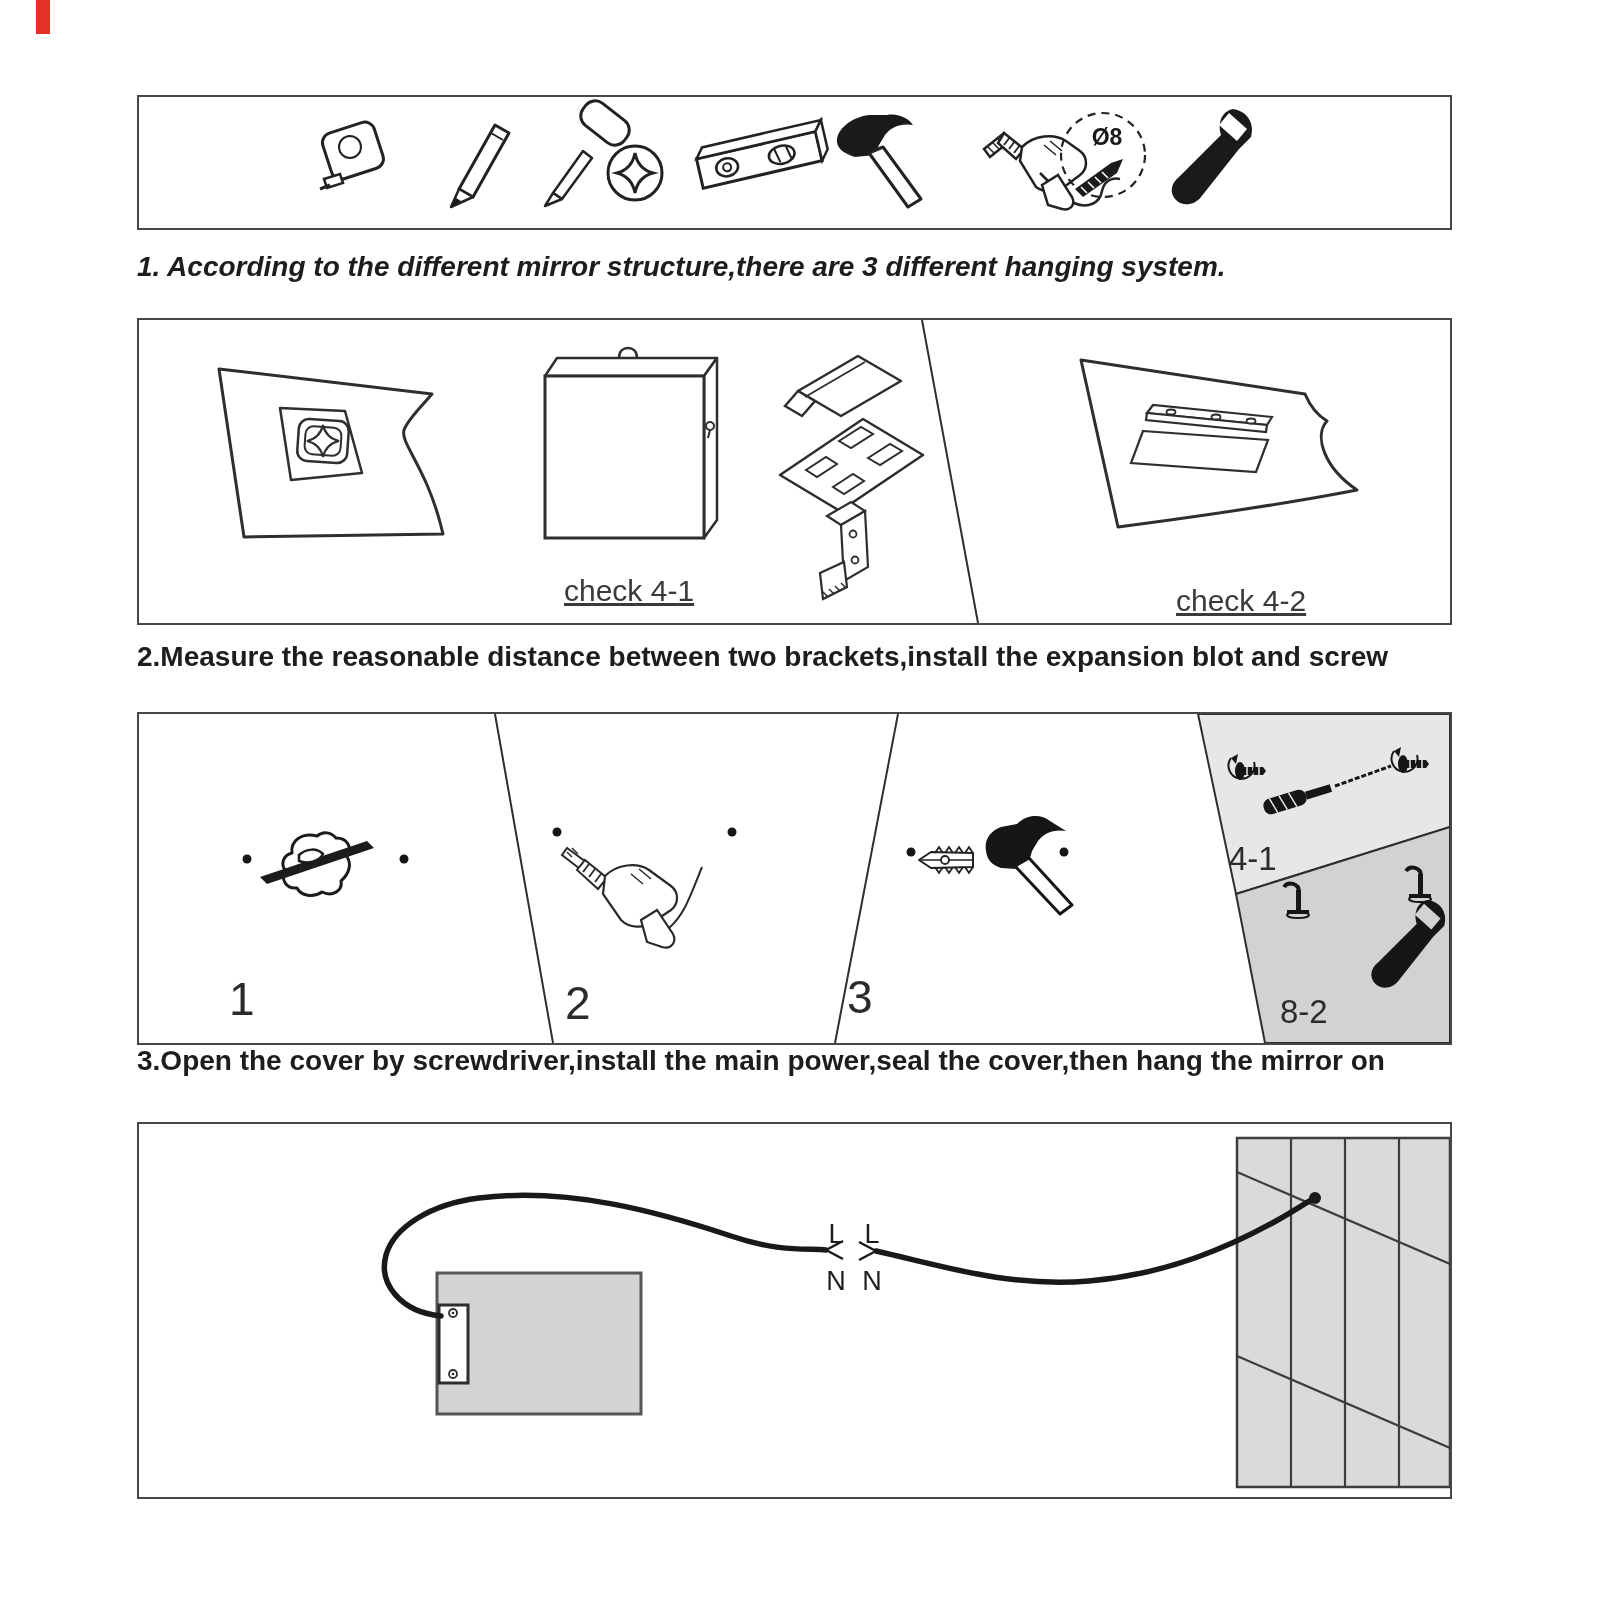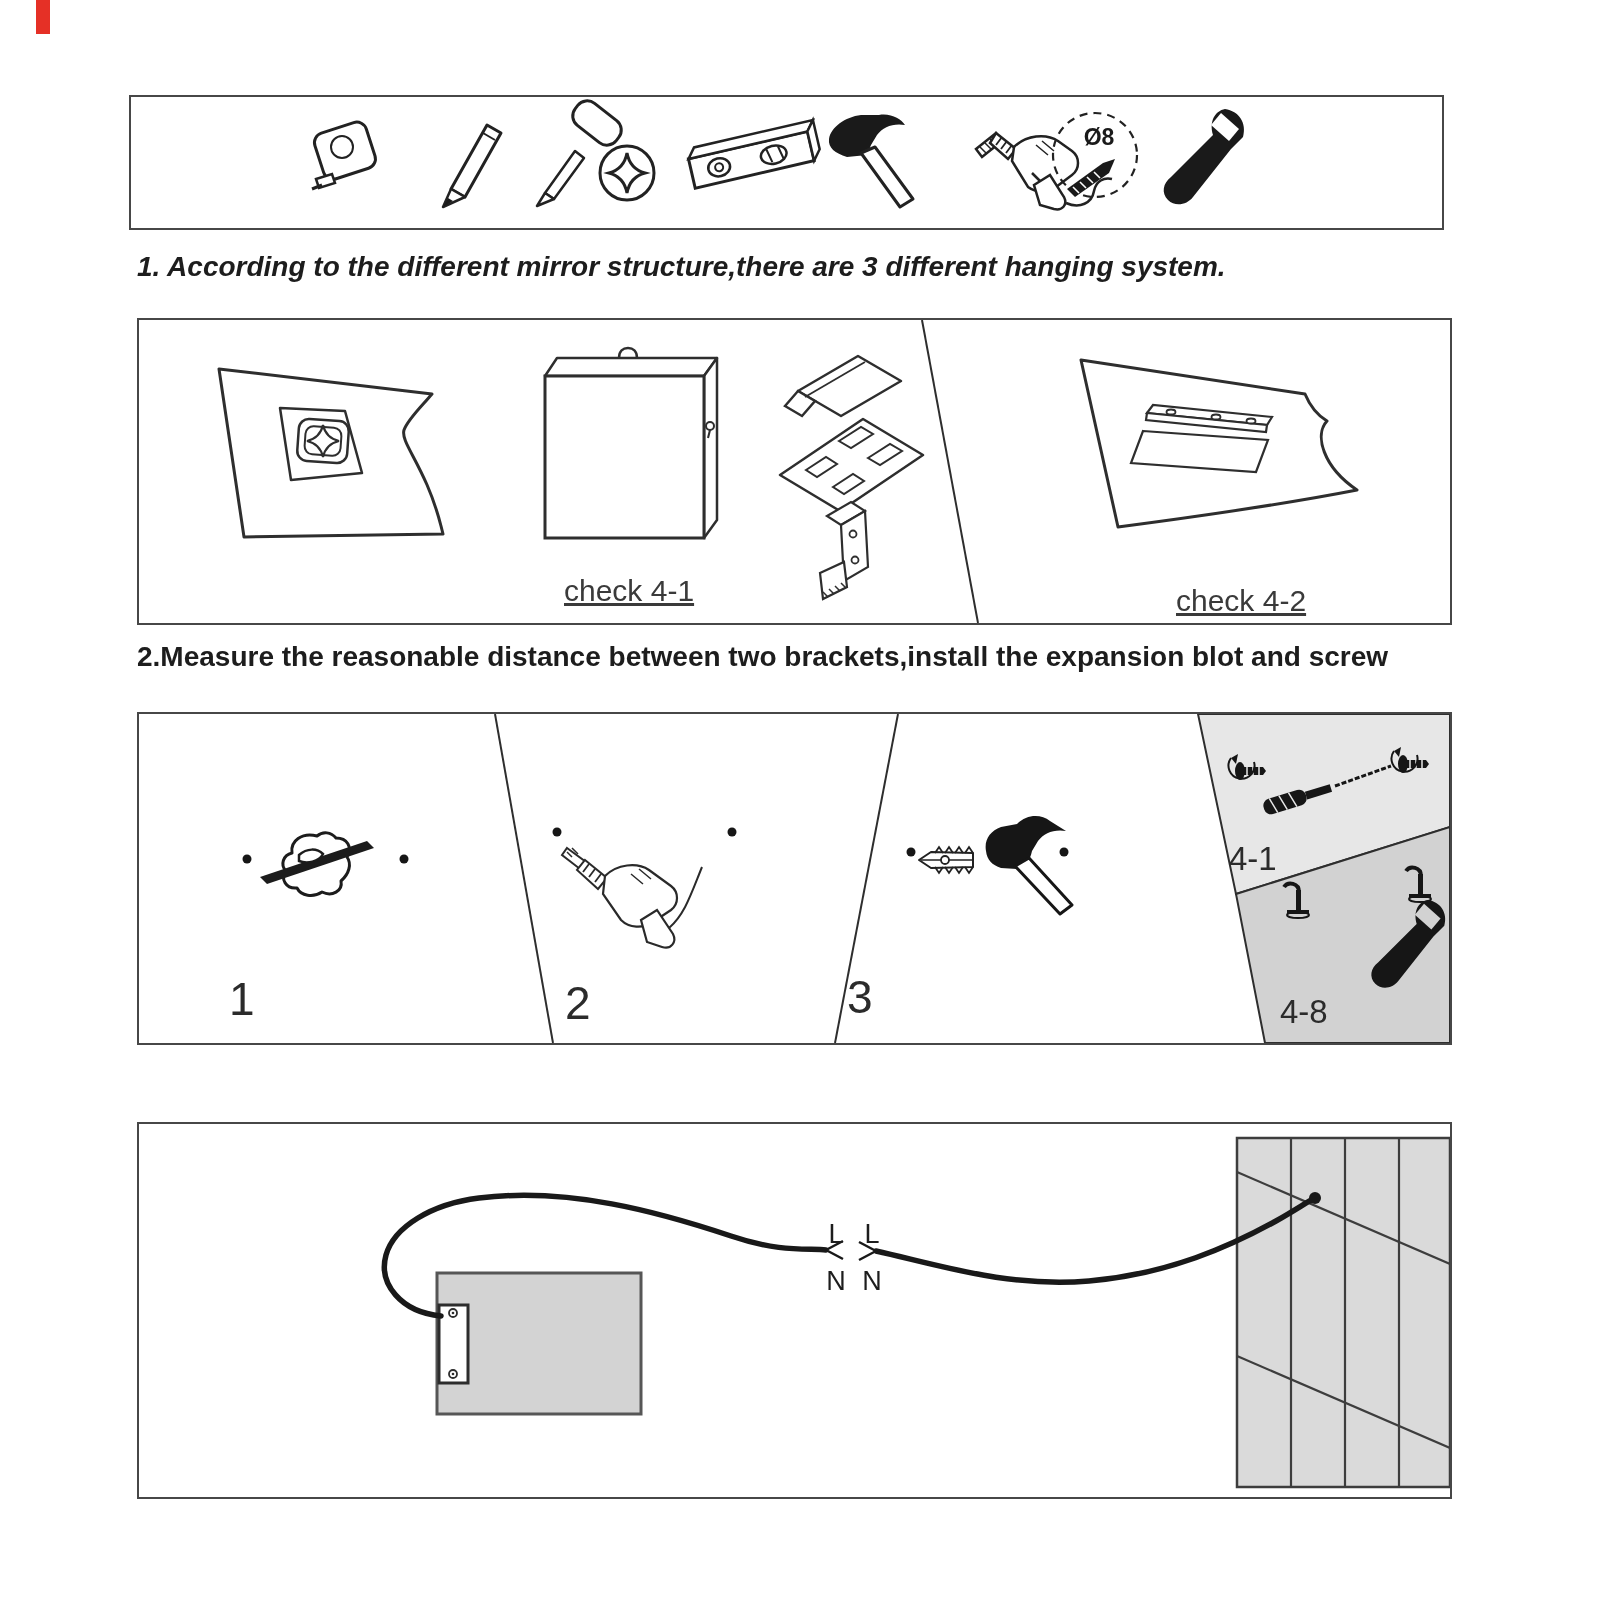--- a/index.html
+++ b/index.html
@@ -15,21 +15,21 @@
   .redmark{position:absolute;left:36px;top:0;width:14px;height:34px;background:#e53026;}
   text{font-family:"Liberation Sans",sans-serif;}
 </style>
 </head>
 <body>
 
 <div class="page">
 
   <div class="redmark"></div>
 
-  <div class="box" style="left:129px;top:95px;width:1311px;height:131px;">
+  <div class="box" style="left:137px;top:95px;width:1311px;height:131px;">
     <svg viewBox="0 0 1311 131">
       <g transform="translate(183,20)">
         <rect x="4" y="10" width="54" height="48" rx="10" transform="rotate(-18 30 34)" fill="#fff" stroke="#222" stroke-width="3"></rect>
         <circle cx="28" cy="30" r="11" fill="none" stroke="#222" stroke-width="2"></circle>
         <path d="M 2,62 L 18,57 L 21,66 L 5,71 Z" fill="#fff" stroke="#222" stroke-width="2.5"></path>
         <path d="M -2,72 L 8,68" stroke="#222" stroke-width="3"></path>
       </g>
       <g transform="translate(300,14)">
         <path d="M 20,78 L 56,14 L 70,22 L 34,86 Z" fill="#fff" stroke="#222" stroke-width="3" stroke-linejoin="round"></path>
         <path d="M 20,78 L 34,86 L 12,96 Z" fill="#fff" stroke="#222" stroke-width="2.5" stroke-linejoin="round"></path>
@@ -210,24 +210,25 @@
       </g>
       <g transform="translate(1228,186) scale(0.92)">
         <path d="M 66,0 C 80,2 88,14 84,28 L 72,40 L 34,88 C 28,96 16,98 9,91 C 2,84 4,74 12,68 L 54,26 C 50,12 56,2 66,0 Z" fill="#161616"></path>
         <path d="M 62,4 L 80,20 L 70,32 L 52,16 Z" fill="#d2d2d2"></path>
       </g>
     </svg>
     <div class="plabel digit" style="left:90px;top:258px;">1</div>
     <div class="plabel digit" style="left:426px;top:262px;">2</div>
     <div class="plabel digit" style="left:708px;top:256px;">3</div>
     <div class="plabel sub" style="left:1090px;top:126px;">4-1</div>
-    <div class="plabel sub" style="left:1141px;top:279px;">4-8</div>
+    <div class="plabel sub" style="left:1141px;top:279px;">8-2</div>
   </div>
 
   <div class="step" style="left:137px;top:1044px;">
+    <div>3.Open the cover by screwdriver,install the main power,seal the cover,then hang the mirror on</div>
   </div>
 
   <div class="box" style="left:137px;top:1122px;width:1311px;height:373px;">
     <svg viewBox="0 0 1311 373">
       <g>
         <rect x="1098" y="14" width="213" height="349" stroke="#3d3d3d" stroke-width="2.5" fill="#dadada"></rect>
         <line x1="1152" y1="14" x2="1152" y2="363" stroke="#3d3d3d" stroke-width="2.2"></line>
         <line x1="1206" y1="14" x2="1206" y2="363" stroke="#3d3d3d" stroke-width="2.2"></line>
         <line x1="1260" y1="14" x2="1260" y2="363" stroke="#3d3d3d" stroke-width="2.2"></line>
         <line x1="1098" y1="48" x2="1311" y2="140" stroke="#3d3d3d" stroke-width="2.2"></line>

